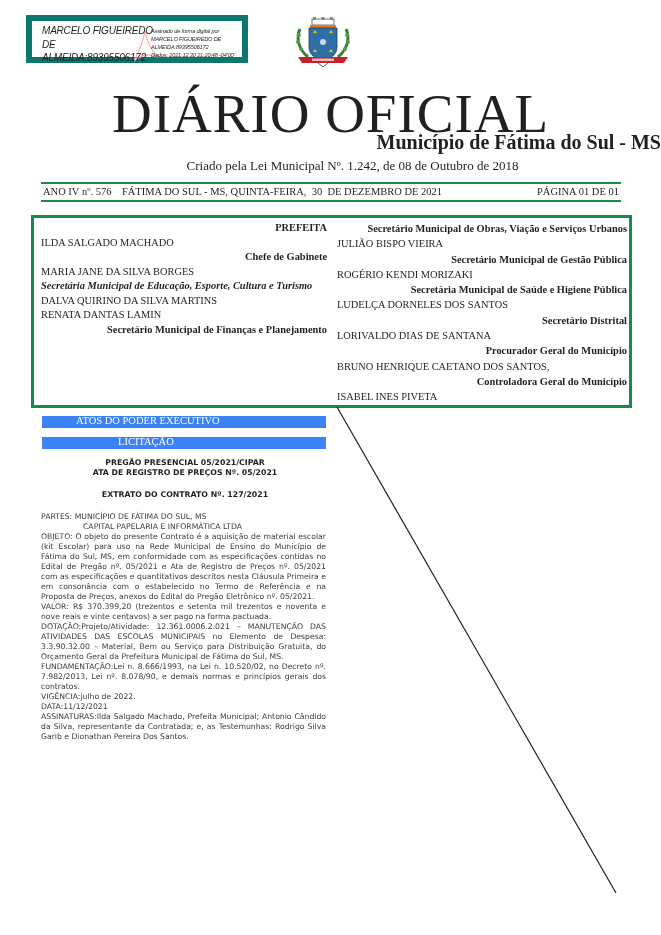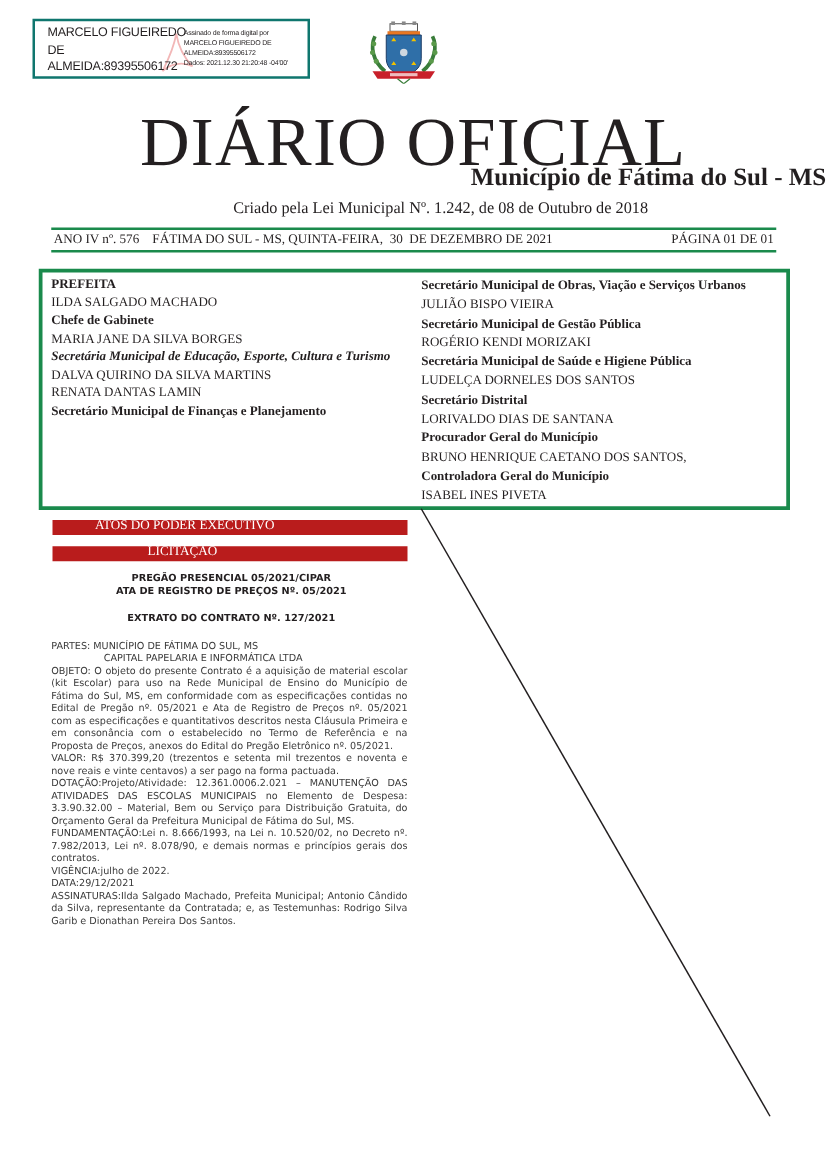--- a/index.html
+++ b/index.html
@@ -1,42 +1,42 @@
 <!DOCTYPE html>
 <html><head>
 <meta charset="utf-8">
 <style>
   html, body { margin:0; padding:0; background:#ffffff; }
   body { width:661px; height:935px; position:relative; overflow:hidden; font-family:"Liberation Serif", serif; color:#231f20; }
 
-  .sigbox { position:absolute; left:26px; top:15px; width:222px; height:48px; border:2px solid #0f766e; box-sizing:border-box; }
+  .sigbox { position:absolute; left:26px; top:15px; width:222px; height:48px; border:6px solid #0f766e; box-sizing:border-box;font-style:italic; }
   .sigbox .signer { position:absolute; left:10px; top:3px; font-family:"Liberation Sans", sans-serif; font-size:10px; line-height:13.5px; color:#231f20; letter-spacing:-0.2px; white-space:pre-line; width:120px; }
   .sigbox .sigdetail { position:absolute; left:119px; top:6px; font-family:"Liberation Sans", sans-serif; font-size:5.6px; line-height:8px; color:#231f20; width:104px; letter-spacing:-0.15px; }
   .sigbox .pdfmark { position:absolute; left:96px; top:6px; width:34px; height:38px; }
 
   .crest { position:absolute; left:292px; top:17px; width:62px; height:50px; }
 
   .masthead-title { position:absolute; left:0; width:661px; top:84px; text-align:center; font-size:55px; letter-spacing:1px; line-height:60px; color:#231f20; }
   .masthead-sub { position:absolute; left:0; width:661px; top:131px; text-align:right; font-size:20px; line-height:22px; padding-left:30px; box-sizing:border-box;font-weight:bold; }
   .masthead-law { position:absolute; left:0; width:661px; top:158px; text-align:center; font-size:13px; line-height:16px; padding-left:44px; box-sizing:border-box; }
 
   .rule { position:absolute; left:41px; width:580px; height:2px; background:#1a8a4c; }
   .issue-line { position:absolute; left:43px; top:186px; width:576px; font-size:10.5px; line-height:12px; display:flex; white-space:pre; }
   .issue-line .left { flex:1; }
 
   .staff-box { position:absolute; left:31px; top:215px; width:601px; height:193px; border:3px solid #1a8a4c; box-sizing:border-box; }
   .staff-col { position:absolute; top:3px; font-size:10.4px; }
   .staff-col.left { left:7px; width:286px; }
   .staff-col.right { left:303px; width:290px; }
-  .staff-entry .role { font-weight:bold; line-height:14.5px; }
+  .staff-entry .role { font-weight:bold; line-height:14.5px;text-align:right; }
   .staff-entry .name { line-height:14.5px; }
   .staff-col.left .role.justified { text-align:justify; text-align-last:left;font-style:italic; }
   .staff-col.right .staff-entry .role, .staff-col.right .staff-entry .name { line-height:15.3px; }
 
-  .section-bar { position:absolute; left:42px; width:284px; height:12px; background:#b91c1c; color:#ffffff; font-size:10.5px; line-height:12px; }
+  .section-bar { position:absolute; left:42px; width:284px; height:12px; background:#3b82f6; color:#ffffff; font-size:10.5px; line-height:12px; }
   .section-bar span { position:absolute; top:-1px; }
   .center-heading { position:absolute; left:40px; width:290px; text-align:center; font-family:"DejaVu Sans", sans-serif; font-weight:bold; font-size:7.8px; line-height:10.5px; }
   .body-text { position:absolute; left:41px; width:285px; font-family:"DejaVu Sans", sans-serif; font-size:7.7px; line-height:10px; color:#3a3a3a; }
   .body-text .p { text-align:justify; }
   .body-text .indent { padding-left:42px; }
 
   .diag { position:absolute; left:0; top:0; width:661px; height:935px; pointer-events:none; }
 </style>
 </head>
 <body>
@@ -154,19 +154,19 @@
 <div class="center-heading" style="top:490px;">EXTRATO DO CONTRATO Nº. 127/2021</div>
 
 <div class="body-text" style="top:512px;">
   <div>PARTES: MUNICÍPIO DE FÁTIMA DO SUL, MS</div>
   <div class="indent">CAPITAL PAPELARIA E INFORMÁTICA LTDA</div>
   <div class="p">OBJETO: O objeto do presente Contrato é a aquisição de material escolar (kit Escolar) para uso na Rede Municipal de Ensino do Município de Fátima do Sul, MS, em conformidade com as especificações contidas no Edital de Pregão nº. 05/2021 e Ata de Registro de Preços nº. 05/2021 com as especificações e quantitativos descritos nesta Cláusula Primeira e em consonância com o estabelecido no Termo de Referência e na Proposta de Preços, anexos do Edital do Pregão Eletrônico nº. 05/2021.</div>
   <div class="p">VALOR: R$ 370.399,20 (trezentos e setenta mil trezentos e noventa e nove reais e vinte centavos) a ser pago na forma pactuada.</div>
   <div class="p">DOTAÇÃO:Projeto/Atividade: 12.361.0006.2.021 – MANUTENÇÃO DAS ATIVIDADES DAS ESCOLAS MUNICIPAIS no Elemento de Despesa: 3.3.90.32.00 – Material, Bem ou Serviço para Distribuição Gratuita, do Orçamento Geral da Prefeitura Municipal de Fátima do Sul, MS.</div>
   <div class="p">FUNDAMENTAÇÃO:Lei n. 8.666/1993, na Lei n. 10.520/02, no Decreto nº. 7.982/2013, Lei nº. 8.078/90, e demais normas e princípios gerais dos contratos.</div>
   <div>VIGÊNCIA:julho de 2022.</div>
-  <div>DATA:29/12/2021</div>
+  <div>DATA:11/12/2021</div>
   <div class="p">ASSINATURAS:Ilda Salgado Machado, Prefeita Municipal; Antonio Cândido da Silva, representante da Contratada; e, as Testemunhas: Rodrigo Silva Garib e Dionathan Pereira Dos Santos.</div>
 </div>
 
 <svg class="diag" viewBox="0 0 661 935">
   <line x1="337" y1="407" x2="616" y2="893" stroke="#231f20" stroke-width="1.2"></line>
 </svg>
 
 </body></html>

